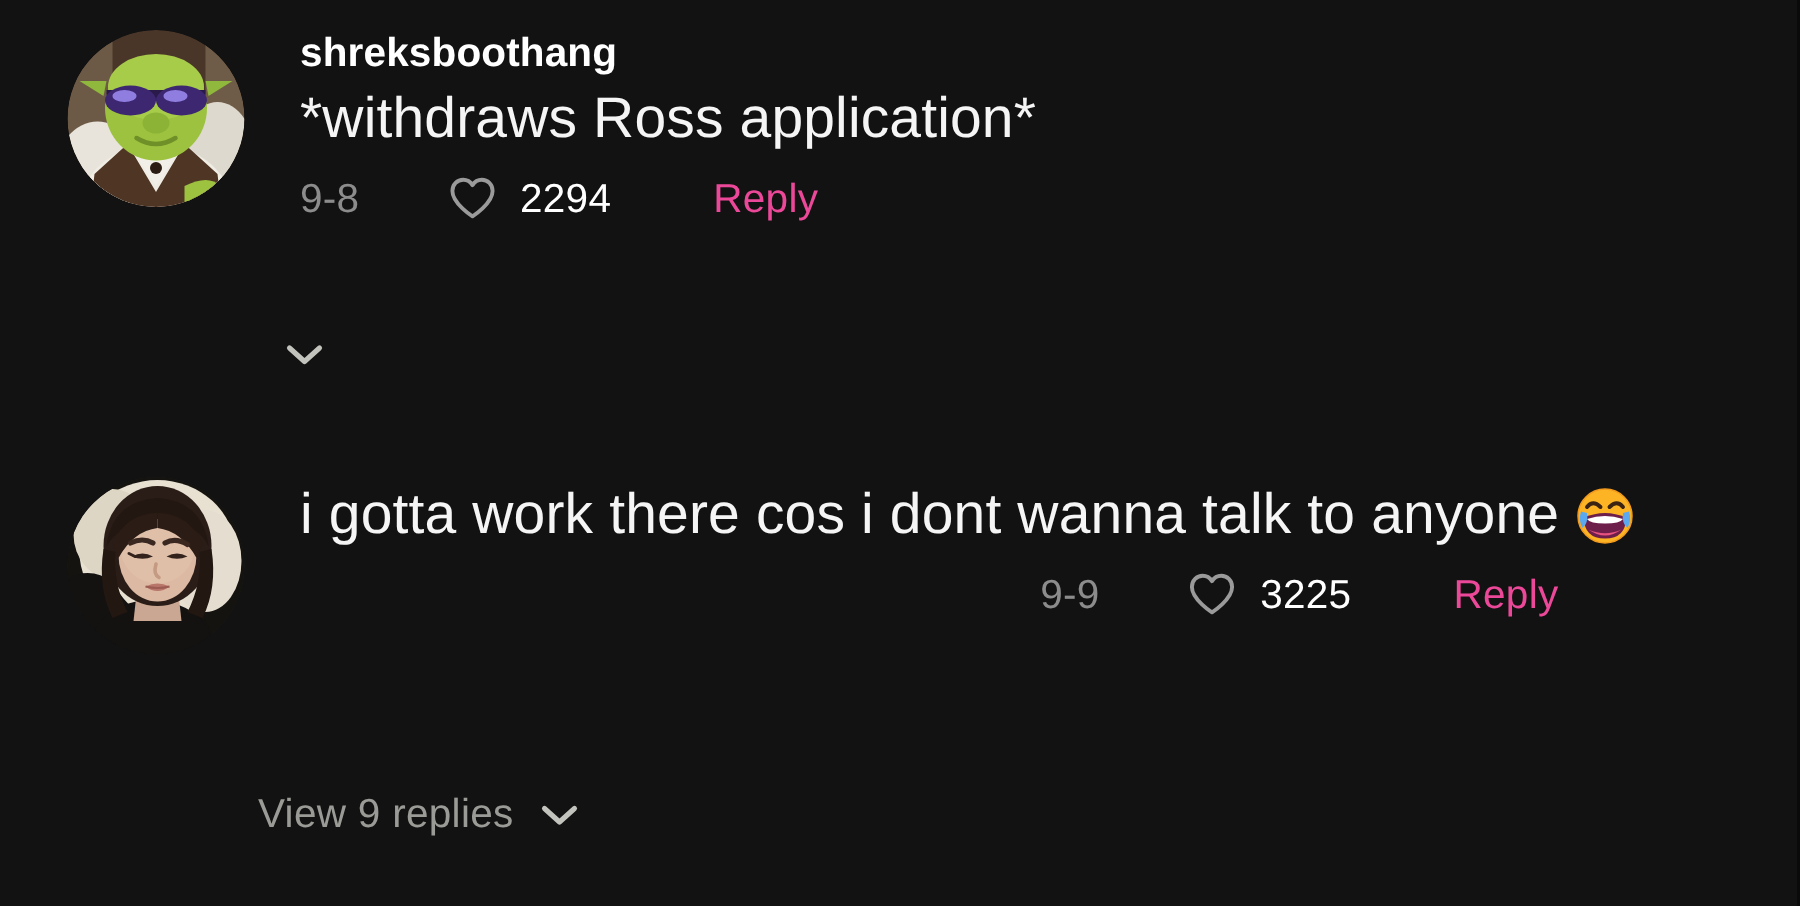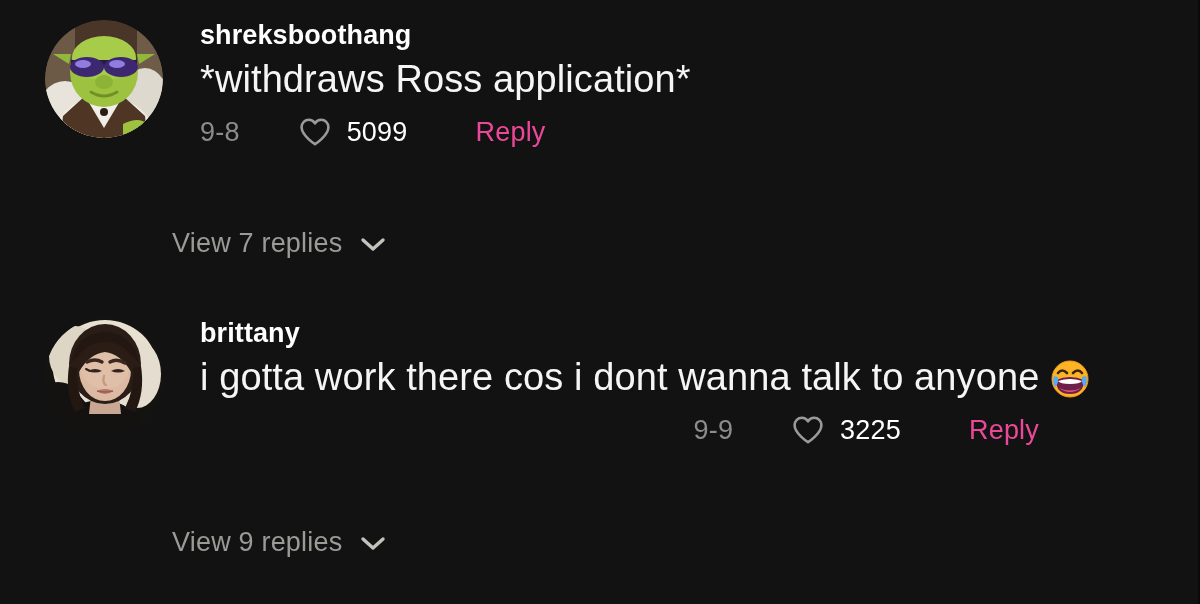--- a/index.html
+++ b/index.html
@@ -187,28 +187,27 @@
       <div class="username">shreksboothang</div>
       <div class="comment-text" style="margin-top:6px;"><span>*withdraws Ross application*</span></div>
       <div class="meta" style="margin-top:12px;">
         <span class="date">9-8</span>
         <span class="like-group">
           <span class="heart-icon">
             <svg viewBox="0 0 32 30">
               <path d="M16 27.2 C16 27.2 2.6 18.6 2.6 10.3 C2.6 5.9 5.9 2.8 9.8 2.8 C12.5 2.8 14.7 4.3 16 6.4 C17.3 4.3 19.5 2.8 22.2 2.8 C26.1 2.8 29.4 5.9 29.4 10.3 C29.4 18.6 16 27.2 16 27.2 Z" fill="none" stroke="#9a9a9a" stroke-width="2.6" stroke-linejoin="round"></path>
             </svg>
           </span>
-          <span class="like-count">5099</span>
+          <span class="like-count">2294</span>
         </span>
         <span class="reply-btn">Reply</span>
       </div>
     </div>
 
     <div class="view-replies" style="top:228px;">
-      <span class="vr-label">View 7 replies</span>
       <span class="chevron-icon">
         <svg viewBox="0 0 26 16">
           <path d="M3 4 L13 13 L23 4" fill="none" stroke="#c3c3bd" stroke-width="3.4" stroke-linecap="round" stroke-linejoin="round"></path>
         </svg>
       </span>
     </div>
   </div>
 
   <div class="comment" style="top:300px;height:304px;">
 
@@ -251,21 +250,20 @@
 
           <path d="M59 58 Q57 65 61 67" stroke="#c49a82" stroke-width="2.4" fill="none" stroke-linecap="round"></path>
 
           <path d="M52 73 Q60 69 68 73 Q60 79 52 73 Z" fill="#b8766a"></path>
           <path d="M52 73 Q60 75 68 73" stroke="#9c5c53" stroke-width="1.4" fill="none"></path>
         </g>
       </svg>
     </div>
 
     <div class="body-col" style="top:16px;">
-      <div class="username">brittany</div>
       <div class="comment-text" style="margin-top:6px;"><span>i gotta work there cos i dont wanna talk to anyone</span><span class="emoji-img"><svg viewBox="0 0 38 38">
               <circle cx="19" cy="19" r="18" fill="#fcb424"></circle>
               <circle cx="19" cy="19" r="18" fill="none" stroke="#f19a1e" stroke-width="1"></circle>
               <path d="M5 20 Q19 14 33 20 Q33 34 19 34 Q5 34 5 20 Z" fill="#6d1e4a"></path>
               <path d="M7 21 Q19 17 31 21 Q29 24 19 24 Q9 24 7 21 Z" fill="#ffffff"></path>
               <path d="M8 28 Q19 36 30 28 Q19 33 8 28 Z" fill="#e8527f"></path>
               <path d="M7 13 Q11 8 16 13" stroke="#3b2512" stroke-width="2.6" fill="none" stroke-linecap="round"></path>
               <path d="M22 13 Q27 8 31 13" stroke="#3b2512" stroke-width="2.6" fill="none" stroke-linecap="round"></path>
               <path d="M3 16 Q1 22 4 27 Q8 24 7 17 Z" fill="#5aa9f0"></path>
               <path d="M35 16 Q37 22 34 27 Q30 24 31 17 Z" fill="#5aa9f0"></path>

